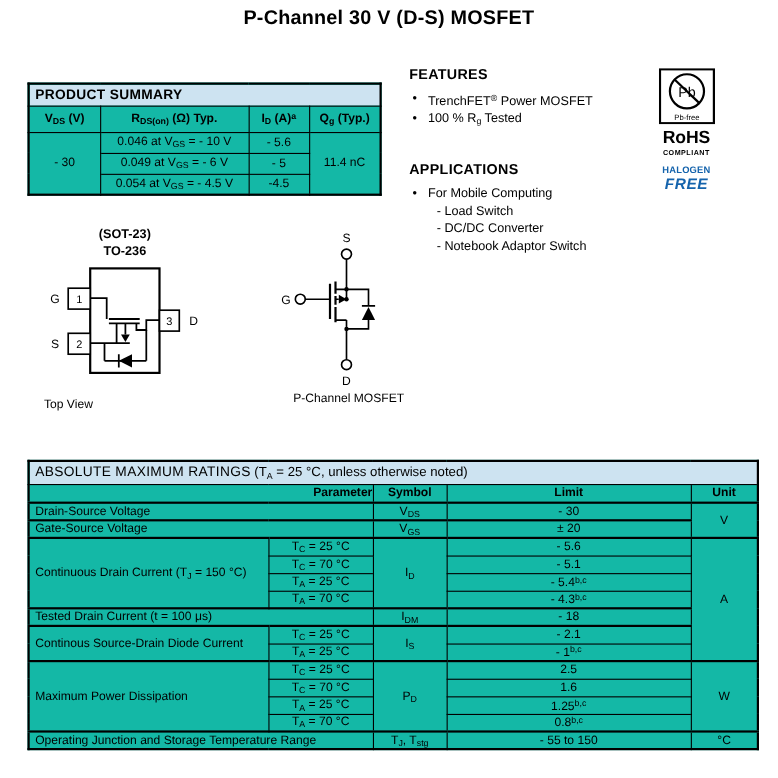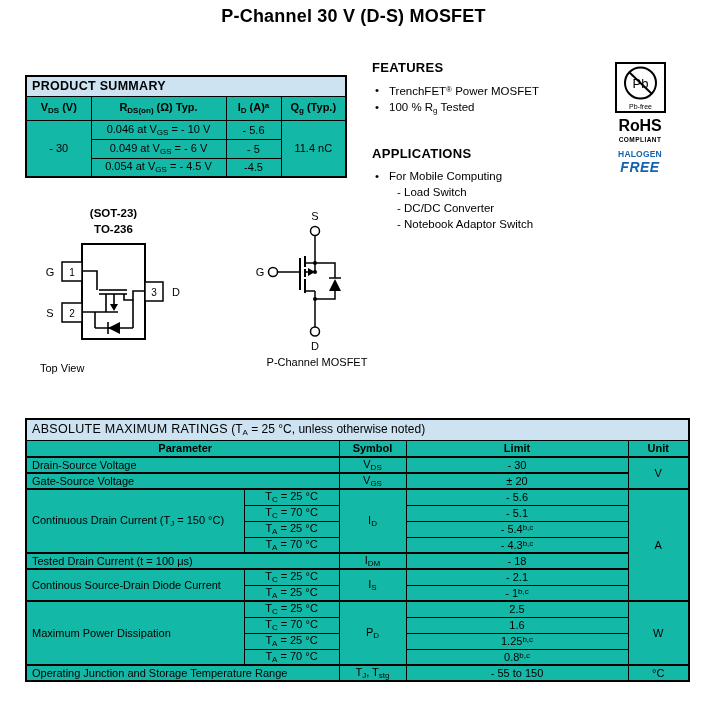--- a/index.html
+++ b/index.html
@@ -21,21 +21,21 @@
   
   .features { position:absolute; left:372px; top:60px; width:225px; }
   .applications { position:absolute; left:372px; top:146px; width:225px; }
   .sec-title { font-weight:bold; font-size:13px; letter-spacing:.3px; }
   .blist { list-style:none; margin-top:7px; }
   .blist li { font-size:11.5px; line-height:16px; display:flex; }
   .blist li .dot { width:17px; padding-left:3px; flex:none; }
   .subline { padding-left:25px; font-size:11.5px; line-height:16px; }
 
   
-  .badges { position:absolute; left:612px; top:62px; width:56px; text-align:center; }
+  .badges { position:absolute; left:596px; top:62px; width:56px; text-align:center; }
   .rohs { font-size:16px; font-weight:bold; margin-top:4px; letter-spacing:-.2px; }
   .compliant { font-size:6.5px; font-weight:bold; letter-spacing:.45px; margin-top:1px; }
   .halogen { color:var(--accent-blue,#1463ac); font-size:8.5px; font-weight:bold; margin-top:6px; letter-spacing:.2px; }
   .free { color:var(--accent-blue,#1463ac); font-size:14px; font-weight:bold; font-style:italic; letter-spacing:.5px; }
 
   
   .package { position:absolute; left:40px; top:205px; width:175px; }
   .pkg-title { width:147px; text-align:center; font-weight:bold; font-size:11.5px; line-height:16px; }
   .pkg-caption { width:147px; font-size:11px; margin-top:18px; }
   .schematic { position:absolute; left:252px; top:206px; width:130px; text-align:center; }
@@ -43,21 +43,21 @@
   svg { display:block; }
   svg text { font-family:"Liberation Sans", sans-serif; font-size:11px; fill:#000; }
   svg text.num { font-size:10px; }
 
   
   .abs { left:25px; top:418px; width:663px; border:2px solid #000; }
   .abs .abs-title { height:21px; text-align:left; padding-left:5px; font-size:12.5px; font-weight:normal; }
   .abs .abs-title .b { font-weight:normal; letter-spacing:.3px;margin-top:19px; }
   .abs .abs-title .n { font-weight:normal; font-size:12px; }
   .abs tr.hdr th { height:17px; font-weight:bold; text-align:center; }
-  .abs tr.hdr th.ph { text-align:center; padding-left:5px;margin-left:24px; }
+  .abs tr.hdr th.ph { text-align:right; padding-left:5px;margin-left:24px; }
   .abs td { height:16px; text-align:center; padding:0 3px; }
   .abs td.param { text-align:left; padding-left:5px; }
   .abs tr.gs td { border-top:2px solid #000; }
 
   sub { font-size:8px; vertical-align:-2px; }
   sup { font-size:8px; vertical-align:3px; }
 </style>
 </head>
 <body>
 

